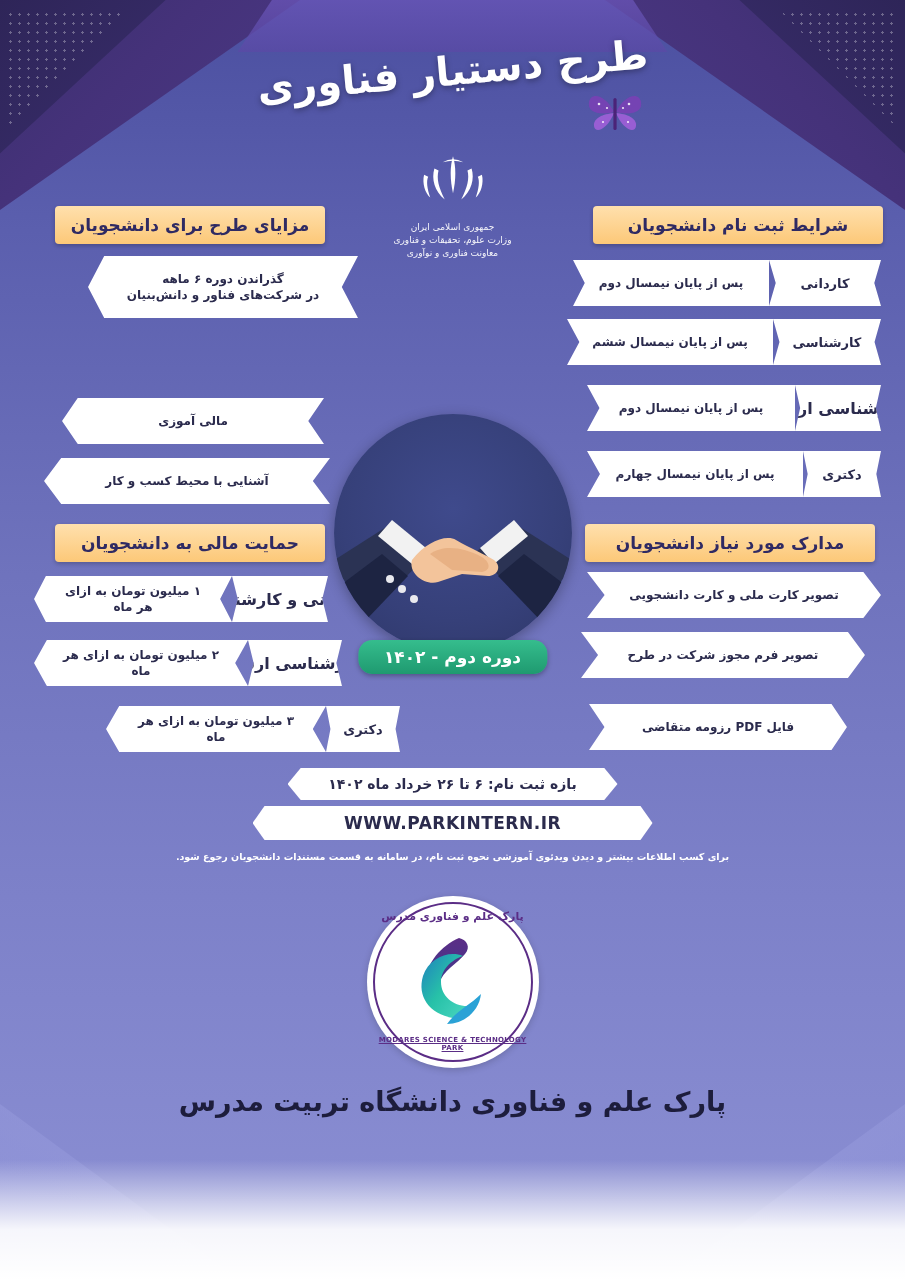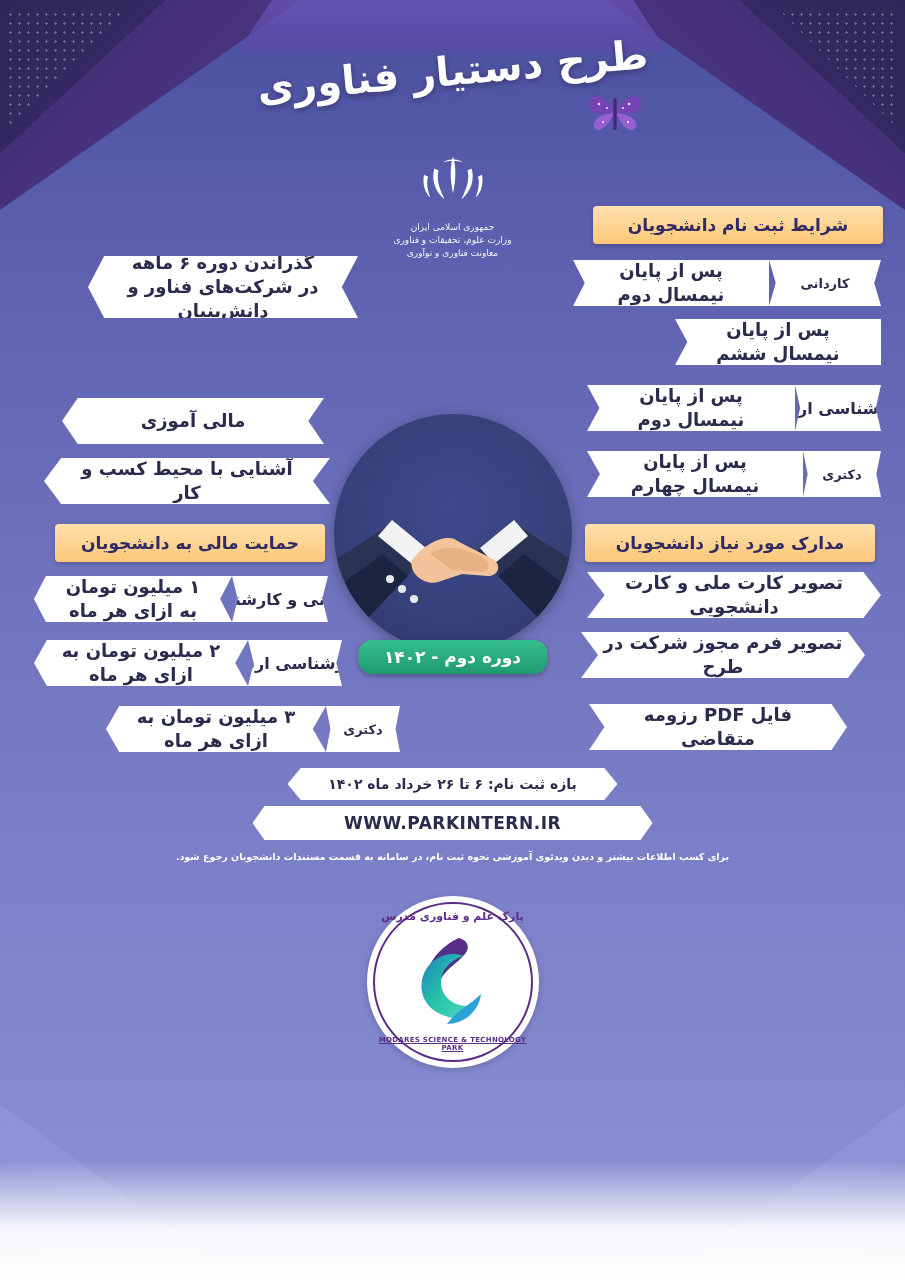--- a/index.html
+++ b/index.html
@@ -117,21 +117,21 @@
   
   .rowR, .rowL {
     position: absolute;
     display: flex;
     align-items: stretch;
     height: 46px;
   }
   .ribbon {
     background: #ffffff;
     color: #2b2b4d;
-    font-size: 18px;
+    font-size: 12px;
     font-weight: bold;
     display: flex; align-items: center; justify-content: center;
     padding: 0 22px;
     box-shadow: 0 2px 3px rgba(0,0,0,.2);
     text-align: center;
     line-height: 1.35;
   }
   
   .ribbon.to-left {
     clip-path: polygon(0 0, 100% 0, 100% 100%, 0 100%, 6% 50%);
@@ -272,33 +272,35 @@
   </div>
 
   <div class="pill right-head">شرایط ثبت نام دانشجویان</div>
 
   <div class="rowR" style="top:260px; right:24px;">
     <div class="tagR" style="width:112px;">کاردانی</div>
     <div class="ribbon to-left" style="width:196px;">پس از پایان نیمسال دوم</div>
   </div>
 
   <div class="rowR" style="top:319px; right:24px;">
+    <div class="tagR" style="width:108px;">کارشناسی</div>
     <div class="ribbon to-left" style="width:206px;">پس از پایان نیمسال ششم</div>
   </div>
 
   <div class="rowR" style="top:385px; right:24px;">
     <div class="tagR tag-sm" style="width:86px;">کارشناسی ارشد</div>
     <div class="ribbon to-left" style="width:208px;">پس از پایان نیمسال دوم</div>
   </div>
 
   <div class="rowR" style="top:451px; right:24px;">
     <div class="tagR" style="width:78px;">دکتری</div>
     <div class="ribbon to-left" style="width:216px;">پس از پایان نیمسال چهارم</div>
   </div>
 
+  <div class="pill left-head">مزایای طرح برای دانشجویان</div>
 
   <div class="rowL" style="top:256px; left:88px; height:62px;">
     <div class="ribbon to-right notch-both" style="width:270px; white-space:pre-line;">گذراندن دوره ۶ ماهه
 در شرکت‌های فناور و دانش‌بنیان</div>
   </div>
   <div class="rowL" style="top:398px; left:62px;">
     <div class="ribbon to-right notch-both" style="width:262px;">مالی آموزی</div>
   </div>
   <div class="rowL" style="top:458px; left:44px;">
     <div class="ribbon to-right notch-both" style="width:286px;">آشنایی با محیط کسب و کار</div>
@@ -379,13 +381,14 @@
       </defs>
       <path d="M58 2 C40 10 26 26 24 46 C22 64 34 78 52 80 C40 72 34 60 38 48
                C42 34 56 28 64 18 C70 11 66 4 58 2 Z" fill="url(#g2)"></path>
       <path d="M52 82 C28 78 16 60 22 40 C28 22 48 14 62 20
                C50 24 40 34 40 46 C40 60 52 70 66 70 C58 78 56 82 52 82 Z" fill="url(#g1)"></path>
       <path d="M46 88 C62 88 78 76 80 58 C68 70 56 74 46 88 Z" fill="#2aa2d6"></path>
     </svg>
     <div class="logo-text-bot">MODARES SCIENCE &amp; TECHNOLOGY PARK</div>
   </div>
 
+  <div class="footer">پارک علم و فناوری دانشگاه تربیت مدرس</div>
 </div>
 
 </body></html>

